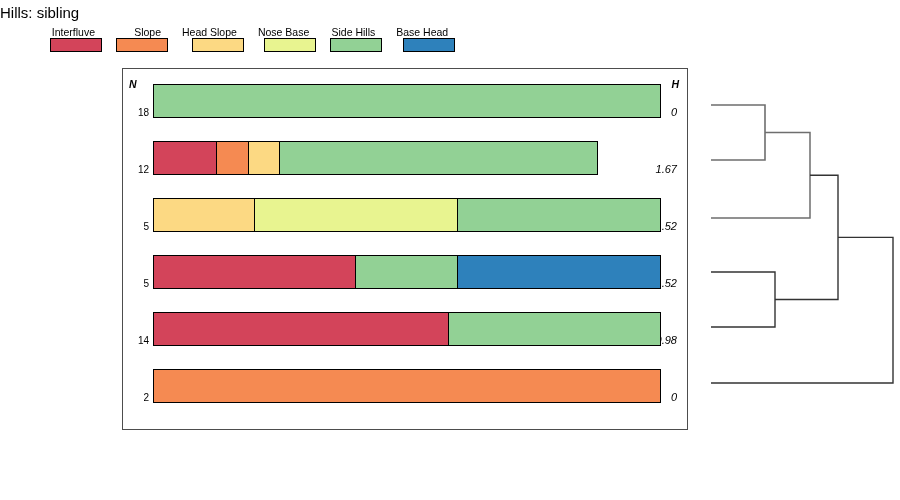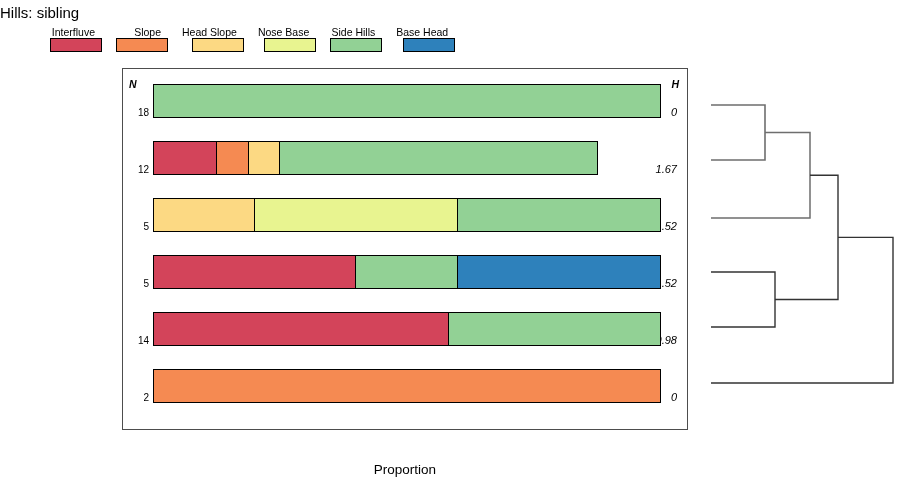--- a/index.html
+++ b/index.html
@@ -221,21 +221,20 @@
       <div class="seg" style="width:296.3px; background:#d3445a"></div>
       <div class="seg" style="width:211.7px; background:#92d195"></div>
     </div>
 
     <div class="bar" style="left:30px; top:300px; width:508px">
       <div class="seg" style="width:508px; background:#f58a52"></div>
     </div>
   </div>
 
 
-  <div class="abs" id="xtitle">Proportion</div>
 
   <div class="abs" id="dendro">
     <svg width="210" height="380" viewBox="0 0 210 380">
       <g fill="none" stroke="#6e6e6e" stroke-width="1.6">
 
         <path d="M 21,45 L 75,45 L 75,100 L 21,100"></path>
       </g>
       <g fill="none" stroke="#6e6e6e" stroke-width="1.5">
 
         <path d="M 75,72.5 L 120,72.5 L 120,158 L 21,158"></path>

